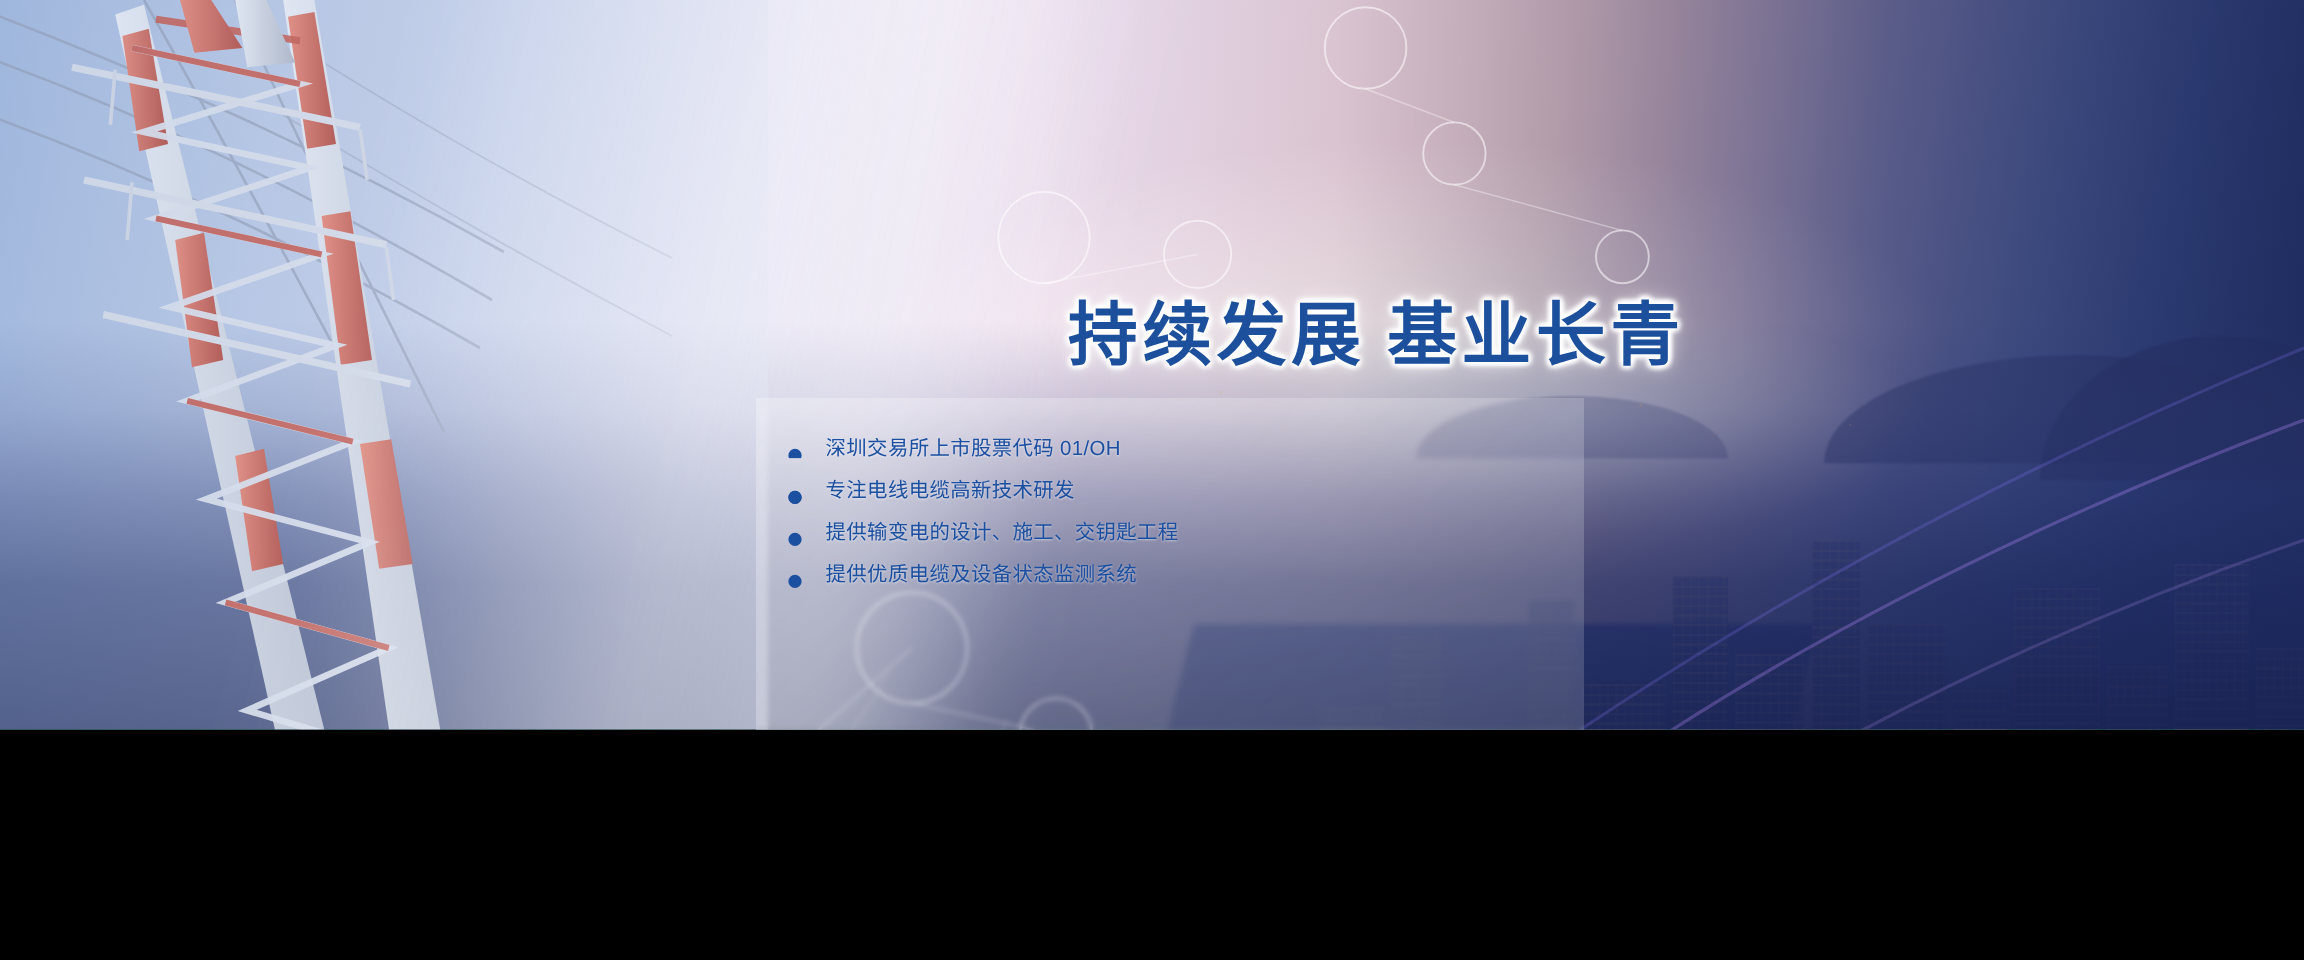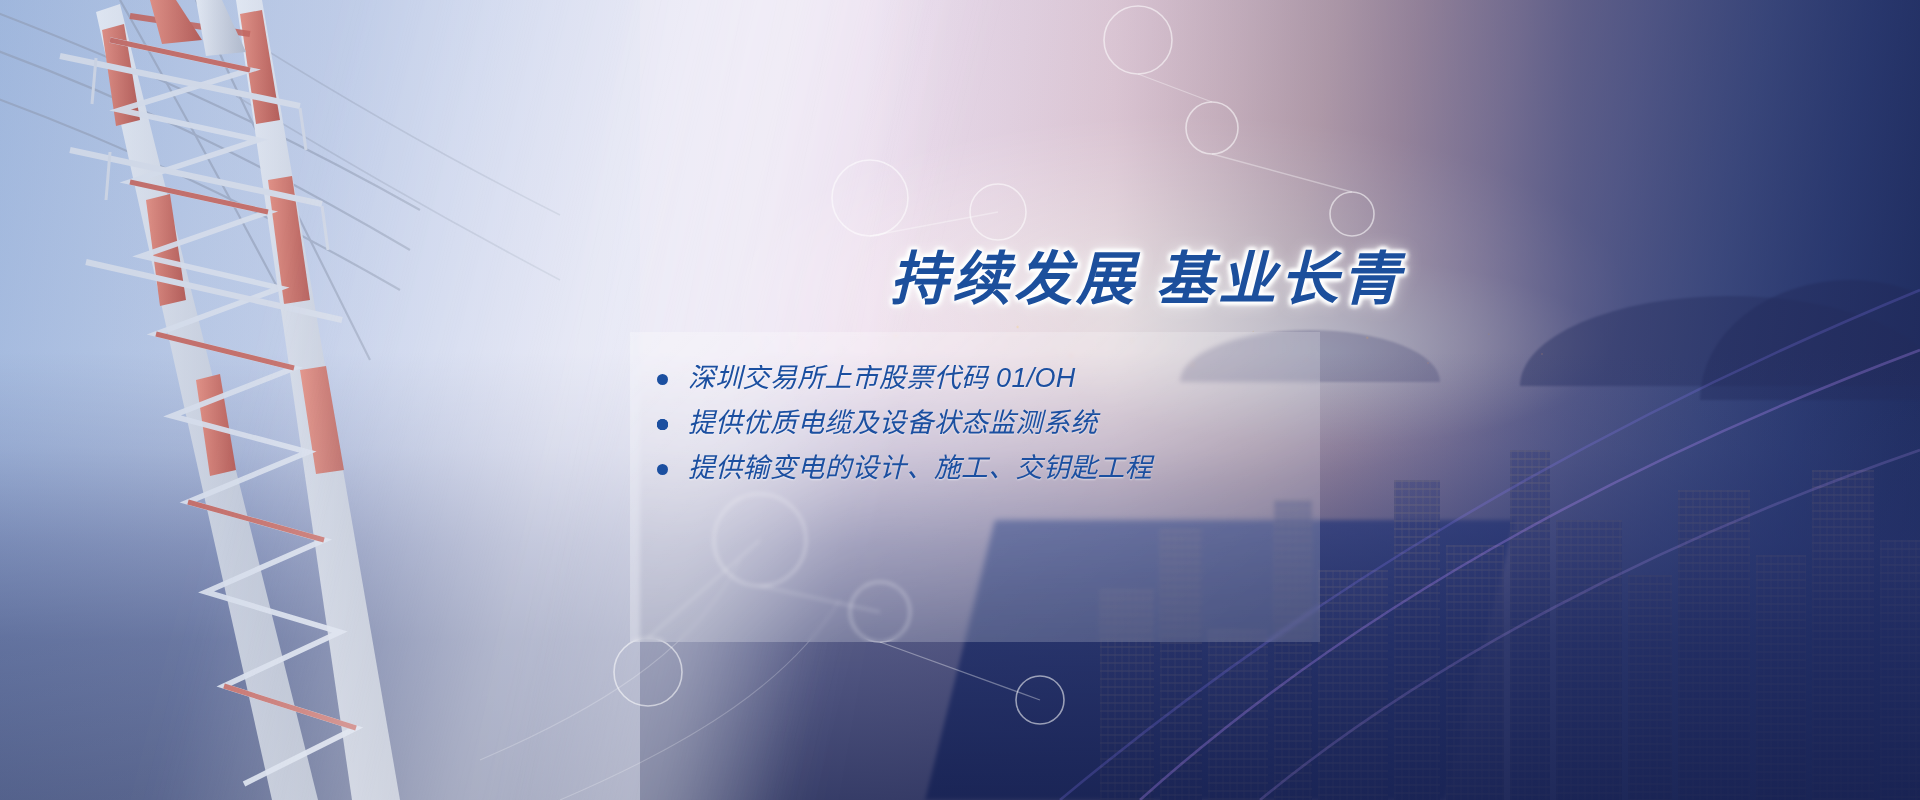--- a/index.html
+++ b/index.html
@@ -1,24 +1,23 @@
 <!DOCTYPE html>
 <html lang="zh-CN"><head>
 <meta charset="utf-8">
 <title>Banner</title>
 <style>
   html,body{margin:0;padding:0;background:#000;}
   body{font-family:"Liberation Sans","DejaVu Sans",sans-serif;}
 
   .stage{
     position:relative;
-    width:1920px;height:800px;
+    width:1920px;height:608px;
     overflow:hidden;
     background:#5eead4;
-    font-style:italic;
   }
 
   
   .layer{position:absolute;inset:0;}
 
   
   .bg-sky{
     background:
       linear-gradient(100deg,
         #9fb6dc 0%,
@@ -180,21 +179,21 @@
   .bullets{
     position:absolute;
     left:648px; top:365px;
     width:700px;
     list-style:none;margin:0;padding:0;
   }
   .bullets li{
     position:relative;
     padding-left:40px;
     margin-bottom:18px;
-    font-size:27px;
+    font-size:17px;
     line-height:1.0;
     color:#1b4fa0;
     white-space:nowrap;
     letter-spacing:.3px;
     text-shadow:0 1px 2px rgba(255,255,255,.55);
   }
   .bullets li .dot{
     position:absolute;left:9px;top:9px;
     width:11px;height:11px;border-radius:50%;
     background:#1b4fa0;
@@ -362,25 +361,26 @@
     <ul class="bullets">
       <li class="clip">
         <span class="dot"></span>
         <span>深圳交易所上市股票代码 01/OH</span>
       </li>
       <li>
         <span class="dot"></span>
       </li>
       <li>
         <span class="dot"></span>
+        <span>专注电线电缆高新技术研发</span>
       </li>
       <li>
         <span class="dot"></span>
+        <span>提供输变电的设计、施工、交钥匙工程</span>
+      </li>
+      <li>
+        <span class="dot"></span>
         <span>提供优质电缆及设备状态监测系统</span>
-      </li>
-      <li>
-        <span class="dot"></span>
-        <span>提供输变电的设计、施工、交钥匙工程</span>
       </li>
     </ul>
 
   </div>
 </div>
 
 </body></html>

